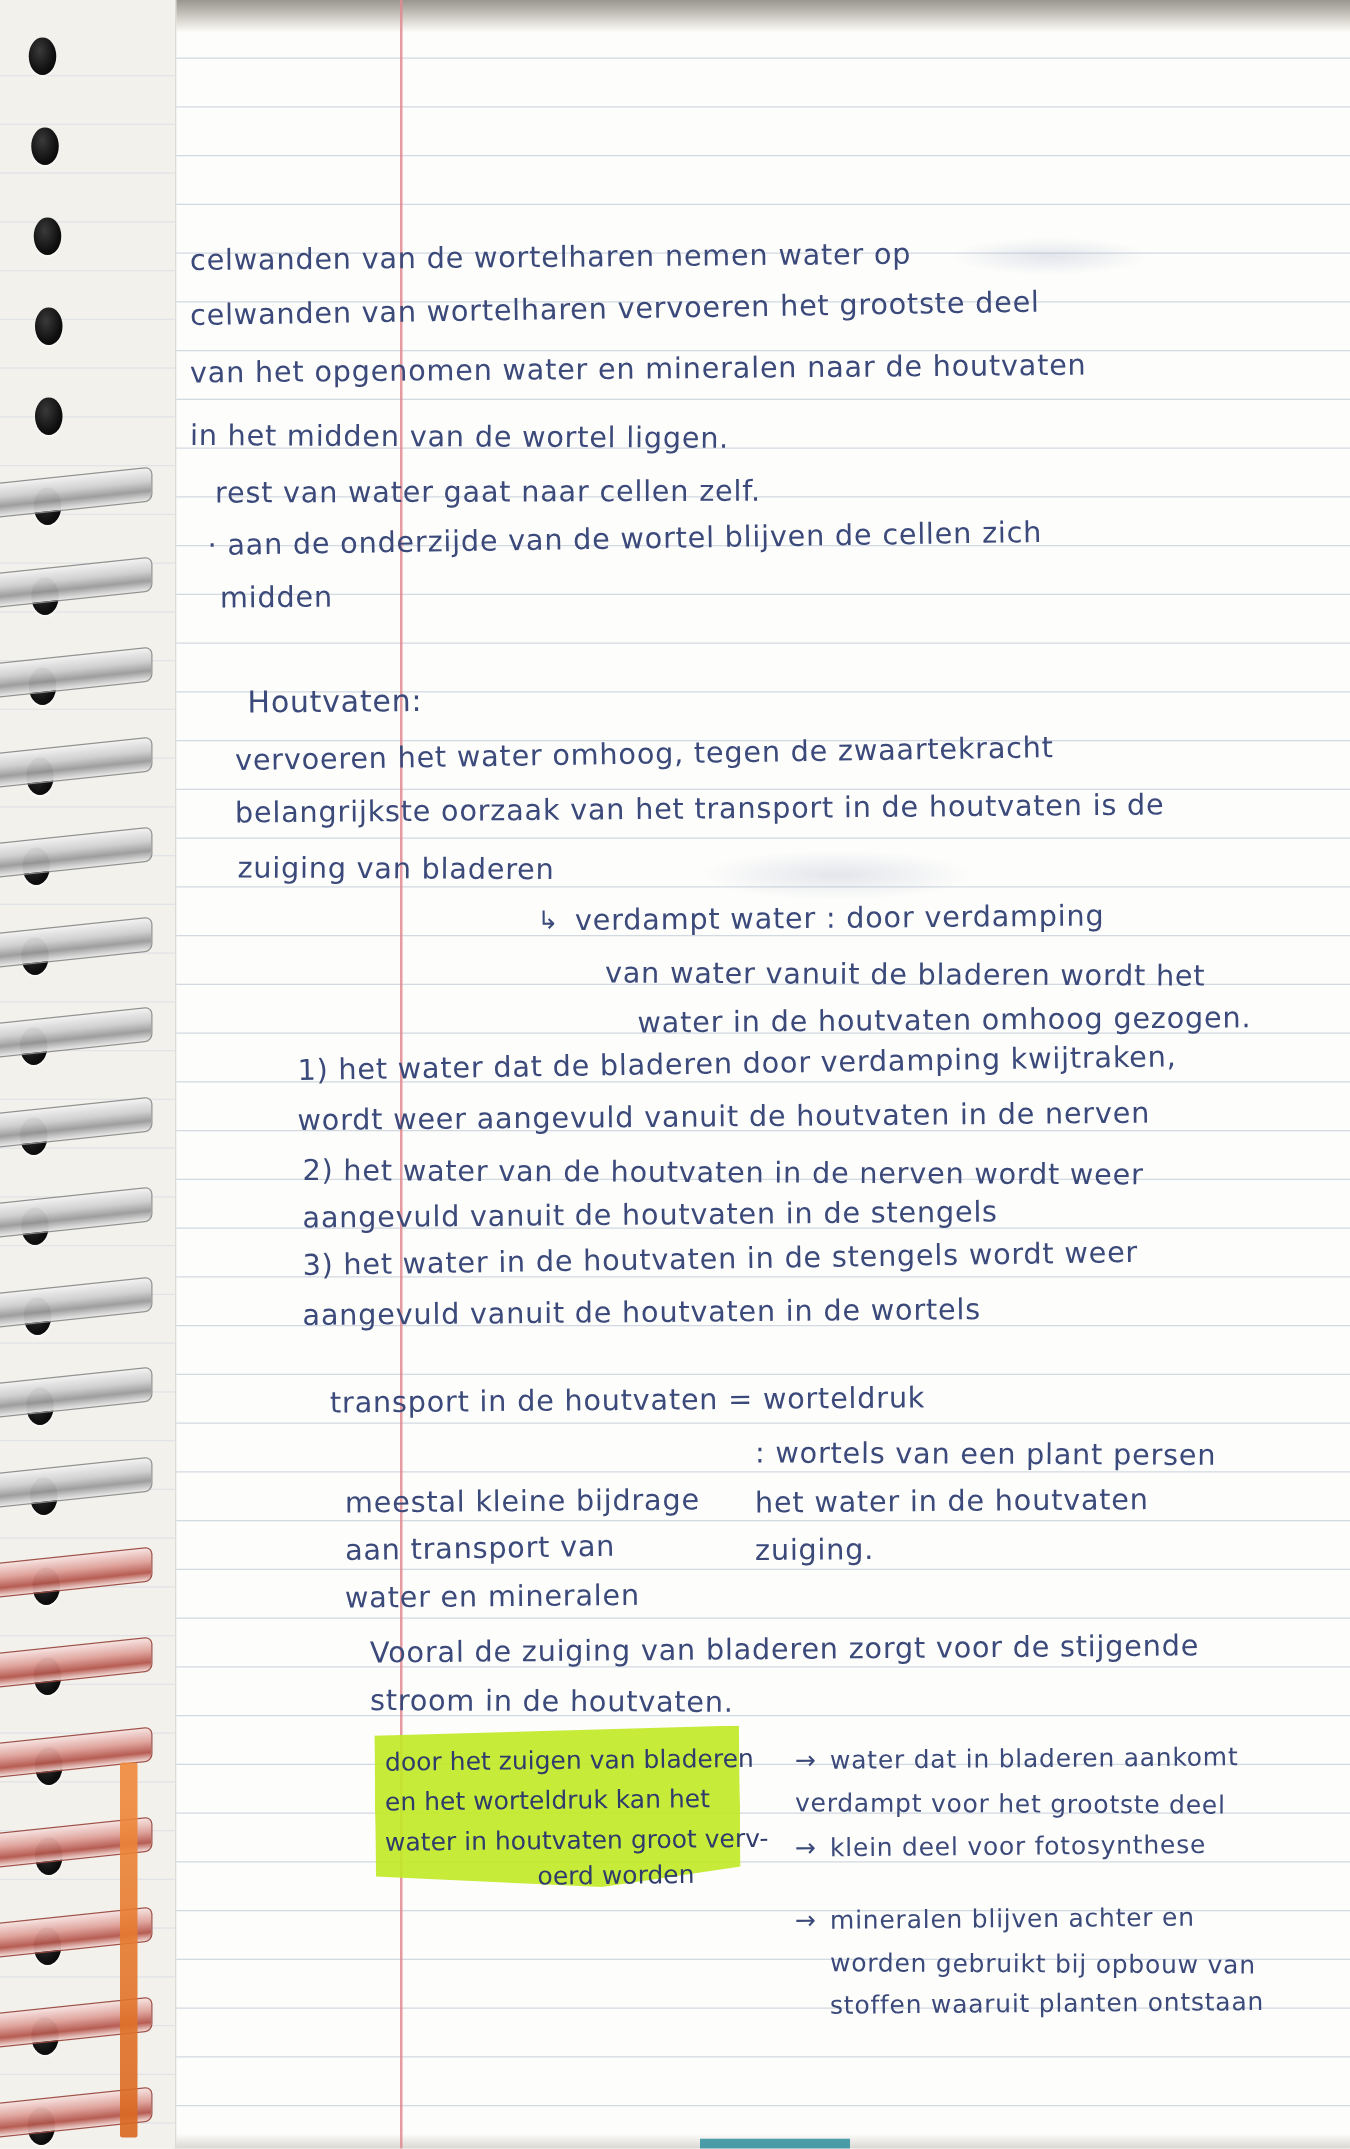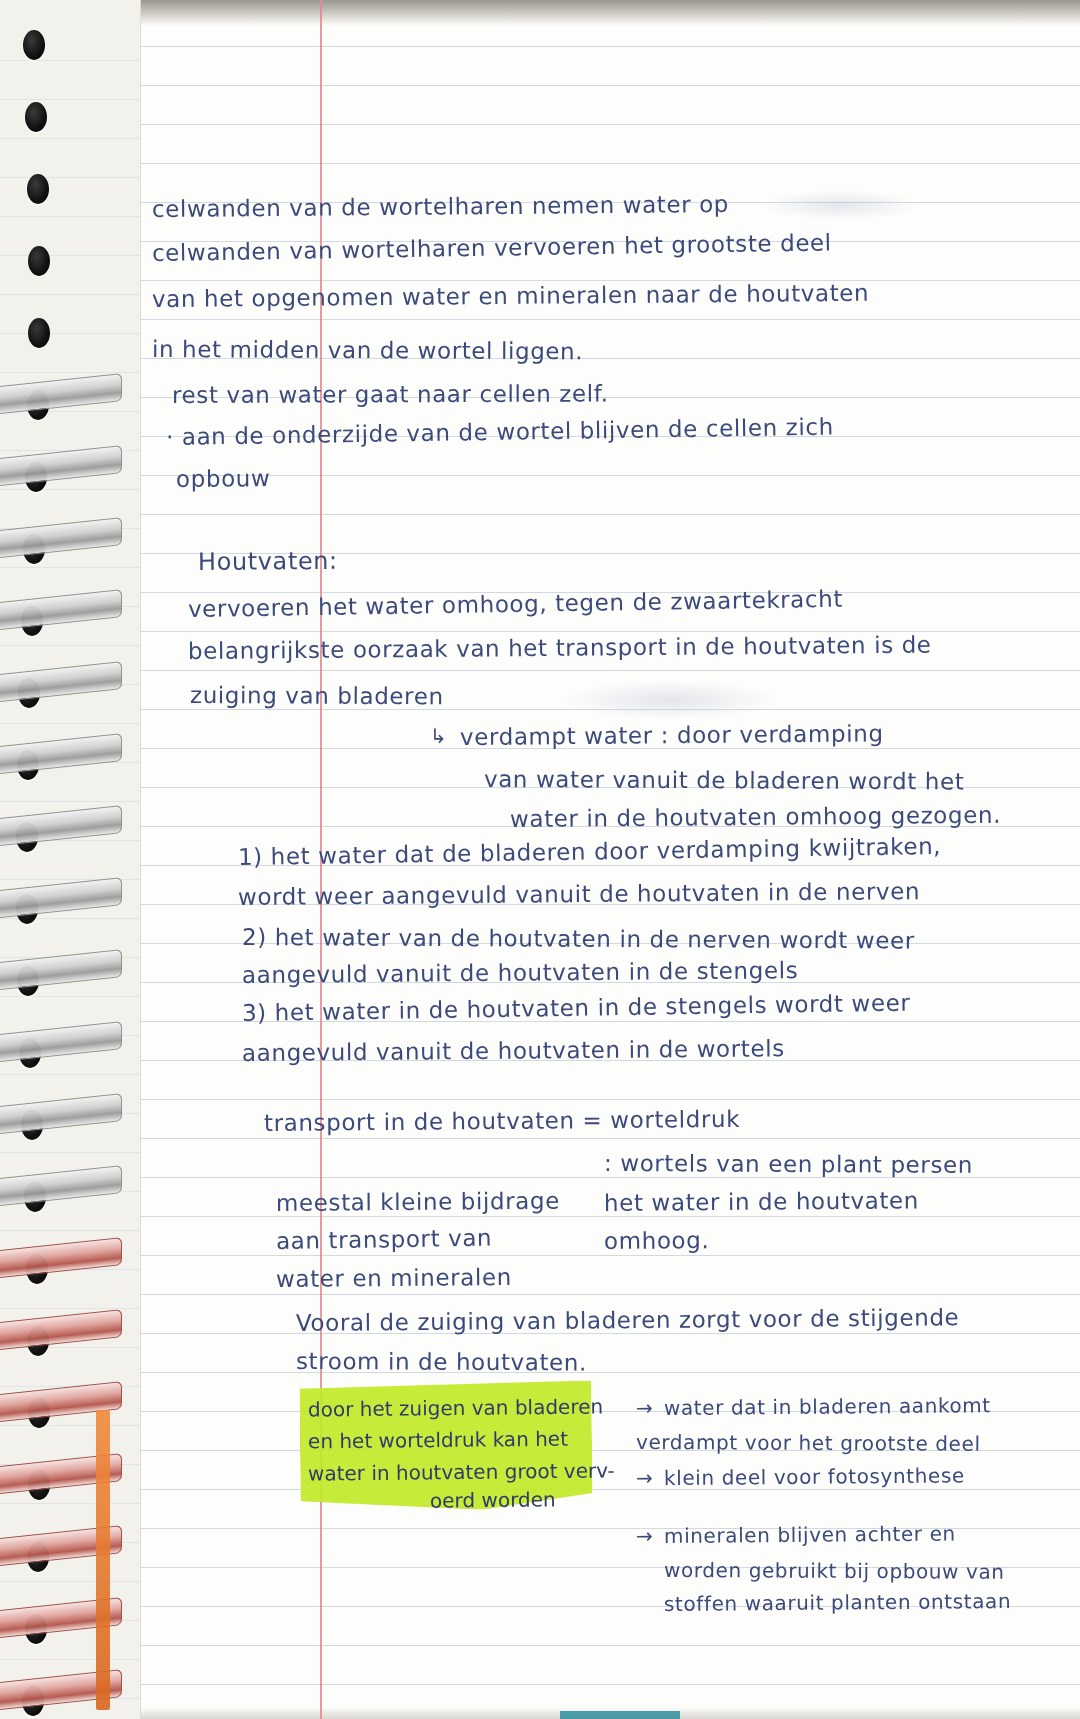--- a/index.html
+++ b/index.html
@@ -335,21 +335,21 @@
 
   <div class="smudge" style="left:760px;top:190px;width:160px;height:30px;"></div>
   <div class="smudge" style="left:560px;top:680px;width:220px;height:40px;"></div>
 
   <div class="hw w1" style="left:152px;top:196px;">celwanden van de wortelharen nemen water op</div>
   <div class="hw w2" style="left:152px;top:240px;">celwanden van wortelharen vervoeren het grootste deel</div>
   <div class="hw w1" style="left:152px;top:286px;">van het opgenomen water en mineralen naar de houtvaten</div>
   <div class="hw w3" style="left:152px;top:336px;">in het midden van de wortel liggen.</div>
   <div class="hw w4" style="left:172px;top:382px;">rest van water gaat naar cellen zelf.</div>
   <div class="hw w2" style="left:166px;top:424px;">· aan de onderzijde van de wortel blijven de cellen zich</div>
-  <div class="hw w1" style="left:176px;top:466px;">opbouw</div>
+  <div class="hw w1" style="left:176px;top:466px;">midden</div>
 
   <div class="hw head w1" style="left:198px;top:548px;">Houtvaten:</div>
 
   <div class="hw w2" style="left:188px;top:596px;">vervoeren het water omhoog, tegen de zwaartekracht</div>
   <div class="hw w1" style="left:188px;top:638px;">belangrijkste oorzaak van het transport in de houtvaten is de</div>
   <div class="hw w3" style="left:190px;top:682px;">zuiging van bladeren</div>
 
   <div class="hw small w1" style="left:430px;top:724px;">↳</div>
   <div class="hw w1" style="left:460px;top:724px;">verdampt water : door verdamping</div>
   <div class="hw w3" style="left:484px;top:766px;">van water vanuit de bladeren wordt het</div>
@@ -358,21 +358,21 @@
   <div class="hw w2" style="left:238px;top:844px;">1) het water dat de bladeren door verdamping kwijtraken,</div>
   <div class="hw w1" style="left:238px;top:884px;">wordt weer aangevuld vanuit de houtvaten in de nerven</div>
   <div class="hw w3" style="left:242px;top:924px;">2) het water van de houtvaten in de nerven wordt weer</div>
   <div class="hw w1" style="left:242px;top:962px;">aangevuld vanuit de houtvaten in de stengels</div>
   <div class="hw w2" style="left:242px;top:1000px;">3) het water in de houtvaten in de stengels wordt weer</div>
   <div class="hw w1" style="left:242px;top:1040px;">aangevuld vanuit de houtvaten in de wortels</div>
 
   <div class="hw w1" style="left:264px;top:1110px;">transport in de houtvaten = worteldruk</div>
   <div class="hw w3" style="left:604px;top:1150px;">: wortels van een plant persen</div>
   <div class="hw w1" style="left:604px;top:1190px;">het water in de houtvaten</div>
-  <div class="hw w1" style="left:604px;top:1228px;">omhoog.</div>
+  <div class="hw w1" style="left:604px;top:1228px;">zuiging.</div>
 
   <div class="hw w1" style="left:276px;top:1190px;">meestal kleine bijdrage</div>
   <div class="hw w2" style="left:276px;top:1228px;">aan transport van</div>
   <div class="hw w1" style="left:276px;top:1266px;">water en mineralen</div>
 
   <div class="hw w1" style="left:296px;top:1310px;">Vooral de zuiging van bladeren zorgt voor de stijgende</div>
   <div class="hw w3" style="left:296px;top:1348px;">stroom in de houtvaten.</div>
 
   <div class="highlight-note"></div>
   <div class="note-text" style="left:308px;top:1396px;">door het zuigen van bladeren</div>

